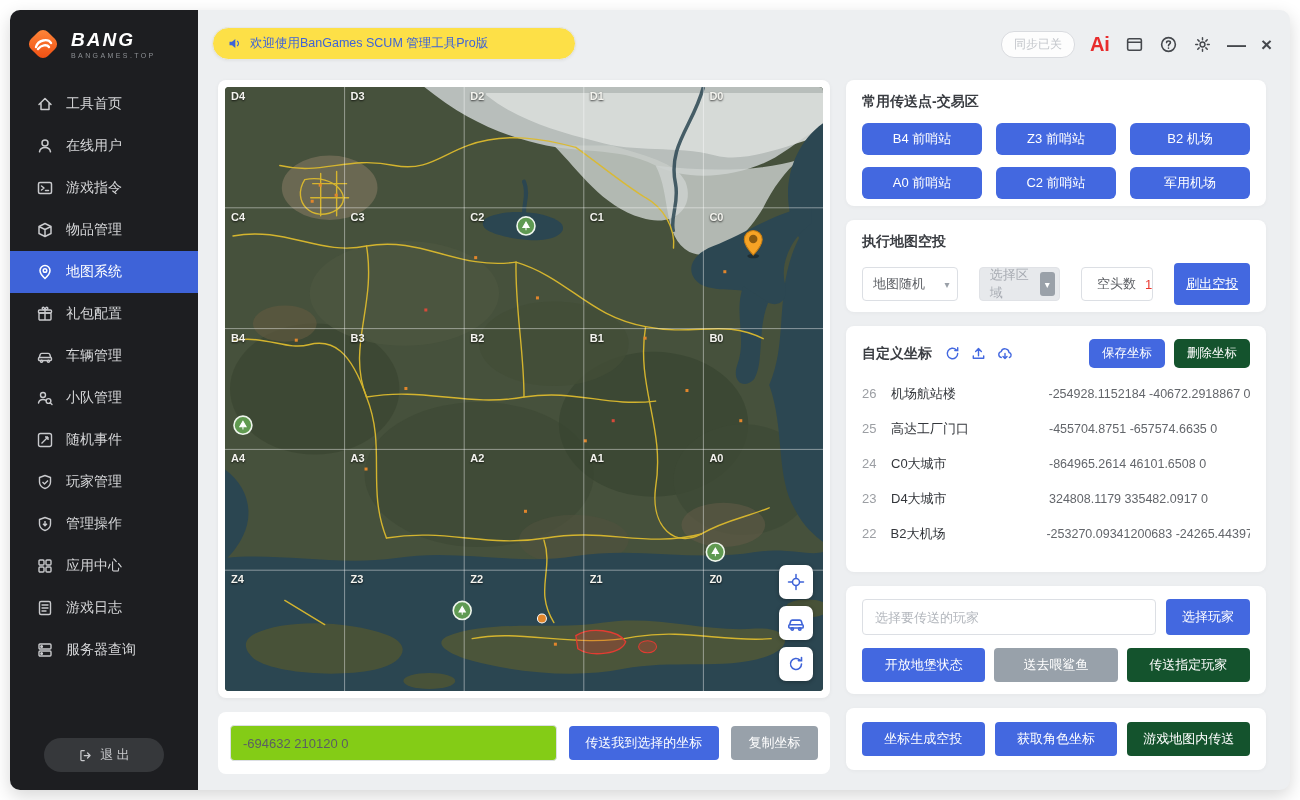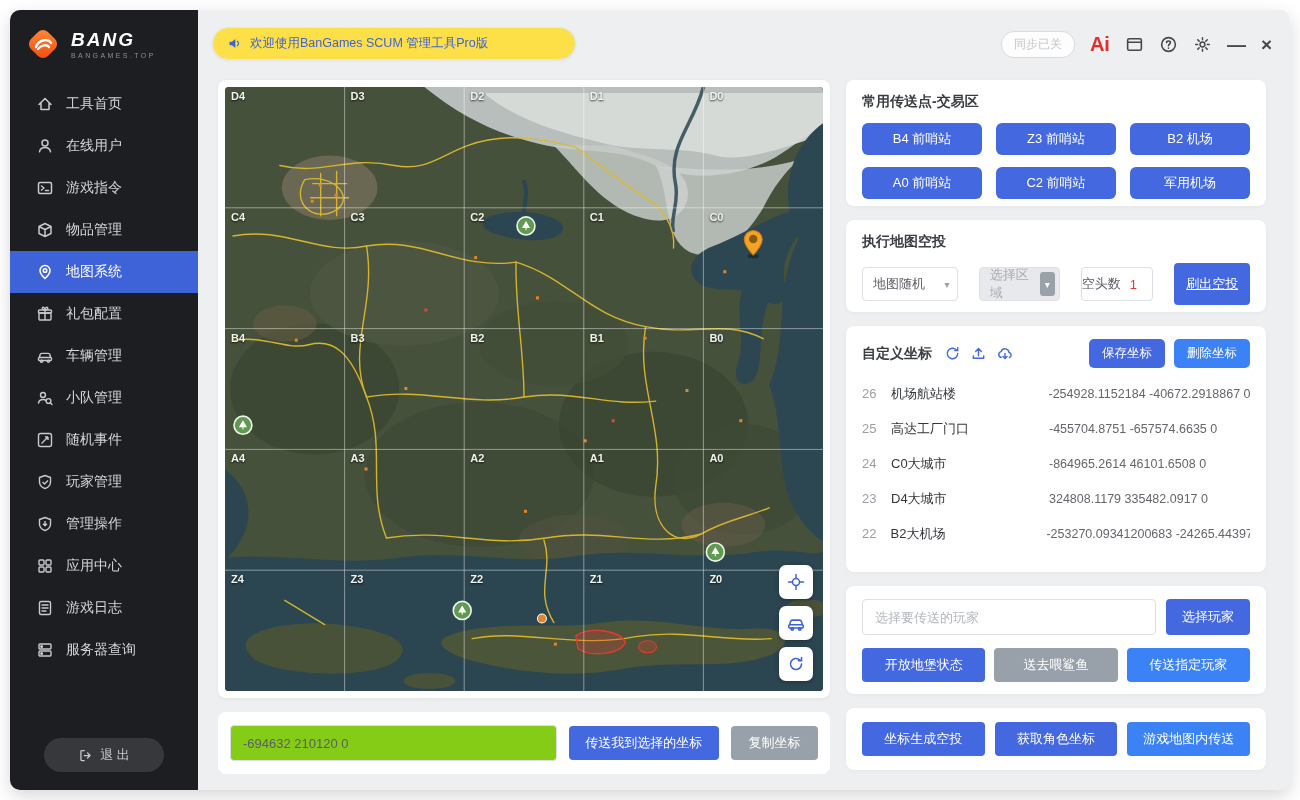--- a/index.html
+++ b/index.html
@@ -34,38 +34,38 @@
 .grid-overlay{position:absolute;inset:0;display:grid;grid-template-columns:repeat(5,1fr);grid-template-rows:repeat(5,1fr);pointer-events:none;}
 .grid-overlay span{color:#f4f4ef;font-size:11px;font-weight:700;padding:3px 0 0 6px;text-shadow:0 1px 2px rgba(0,0,0,.75);}
 .map-controls{position:absolute;right:10px;bottom:10px;display:flex;flex-direction:column;gap:7px;}
 .mc-btn{width:34px;height:34px;border:none;border-radius:7px;background:#fff;color:#3e63d8;display:flex;align-items:center;justify-content:center;box-shadow:0 1px 4px rgba(0,0,0,.3);cursor:pointer;}
 
 .coord-card{position:absolute;left:20px;top:702px;width:612px;height:62px;background:#fff;border-radius:8px;display:flex;align-items:center;gap:12px;padding:0 12px;}
 .coord-input{width:330px;height:36px;border:1px solid #dcdfe4;border-radius:4px;padding:0 12px;font-size:13px;color:#5b5e63;background:#84cc16;}
 .btn{border:none;border-radius:4px;color:#fff;font-size:13px;cursor:pointer;display:flex;align-items:center;justify-content:center;white-space:nowrap;}
 .btn-blue{background:#4368e0;}
 .btn-gray{background:#98a1aa;}
-.btn-red{background:#3b82f6;}
+.btn-red{background:#14532d;}
 .coord-card .btn-blue{width:152px;height:34px;}
 .coord-card .btn-gray{width:88px;height:34px;}
 
 .right-col{position:absolute;left:648px;top:70px;width:420px;display:flex;flex-direction:column;gap:14px;}
 .card{background:#fff;border-radius:8px;padding:13px 16px;box-shadow:0 1px 4px rgba(0,0,0,.04);}
 .card h3{font-size:14px;color:#3a3d42;font-weight:700;}
 .tp-card{height:126px;}
 .tp-grid{margin-top:12px;display:grid;grid-template-columns:repeat(3,1fr);gap:12px 14px;}
 .tp-grid .btn{height:32px;border-radius:6px;}
 .airdrop-card{height:92px;}
 .airdrop-row{margin-top:12px;display:flex;align-items:center;gap:21px;border-radius:10px;}
 .select{height:34px;border:1px solid #dcdfe4;border-radius:4px;display:flex;align-items:center;justify-content:space-between;padding:0 7px 0 10px;font-size:13px;color:#5b5e63;background:#fff;cursor:pointer;}
 .select .chev{color:#9aa0a8;font-size:10px;margin-left:6px;}
 .sel-map{width:106px;}
 .select.disabled{background:#e7e9ec;border-color:#e0e2e6;color:#a7abb2;width:90px;padding-right:4px;}
 .select.disabled .chev{background:#9aa1a9;color:#fff;width:18px;height:24px;border-radius:3px;display:flex;align-items:center;justify-content:center;}
-.count-box{width:82px;height:34px;border:1px solid #dcdfe4;border-radius:4px;display:flex;align-items:center;justify-content:flex-start;gap:9px;font-size:13px;color:#5b5e63;background:#fff;cursor:text;}
+.count-box{width:82px;height:34px;border:1px solid #dcdfe4;border-radius:4px;display:flex;align-items:center;justify-content:flex-end;gap:9px;font-size:13px;color:#5b5e63;background:#fff;cursor:text;}
 .count-box .cv{color:#e8372f;}
 .airdrop-row .btn-blue{width:86px;height:42px;margin-left:auto;text-decoration:underline;}
 .coords-card{height:246px;}
 .coords-head{display:flex;align-items:center;}
 .ch-icons{display:flex;align-items:center;gap:9px;margin-left:12px;}
 .ch-icons button{background:none;border:none;color:#4368e0;cursor:pointer;display:flex;}
 .coords-head .btn{height:29px;padding:0 13px;border-radius:5px;font-size:12.5px;}
 .coords-head .btn-blue{margin-left:auto;}
 .coords-head .btn-red{margin-left:9px;}
 .coords-list{margin-top:8px;}

